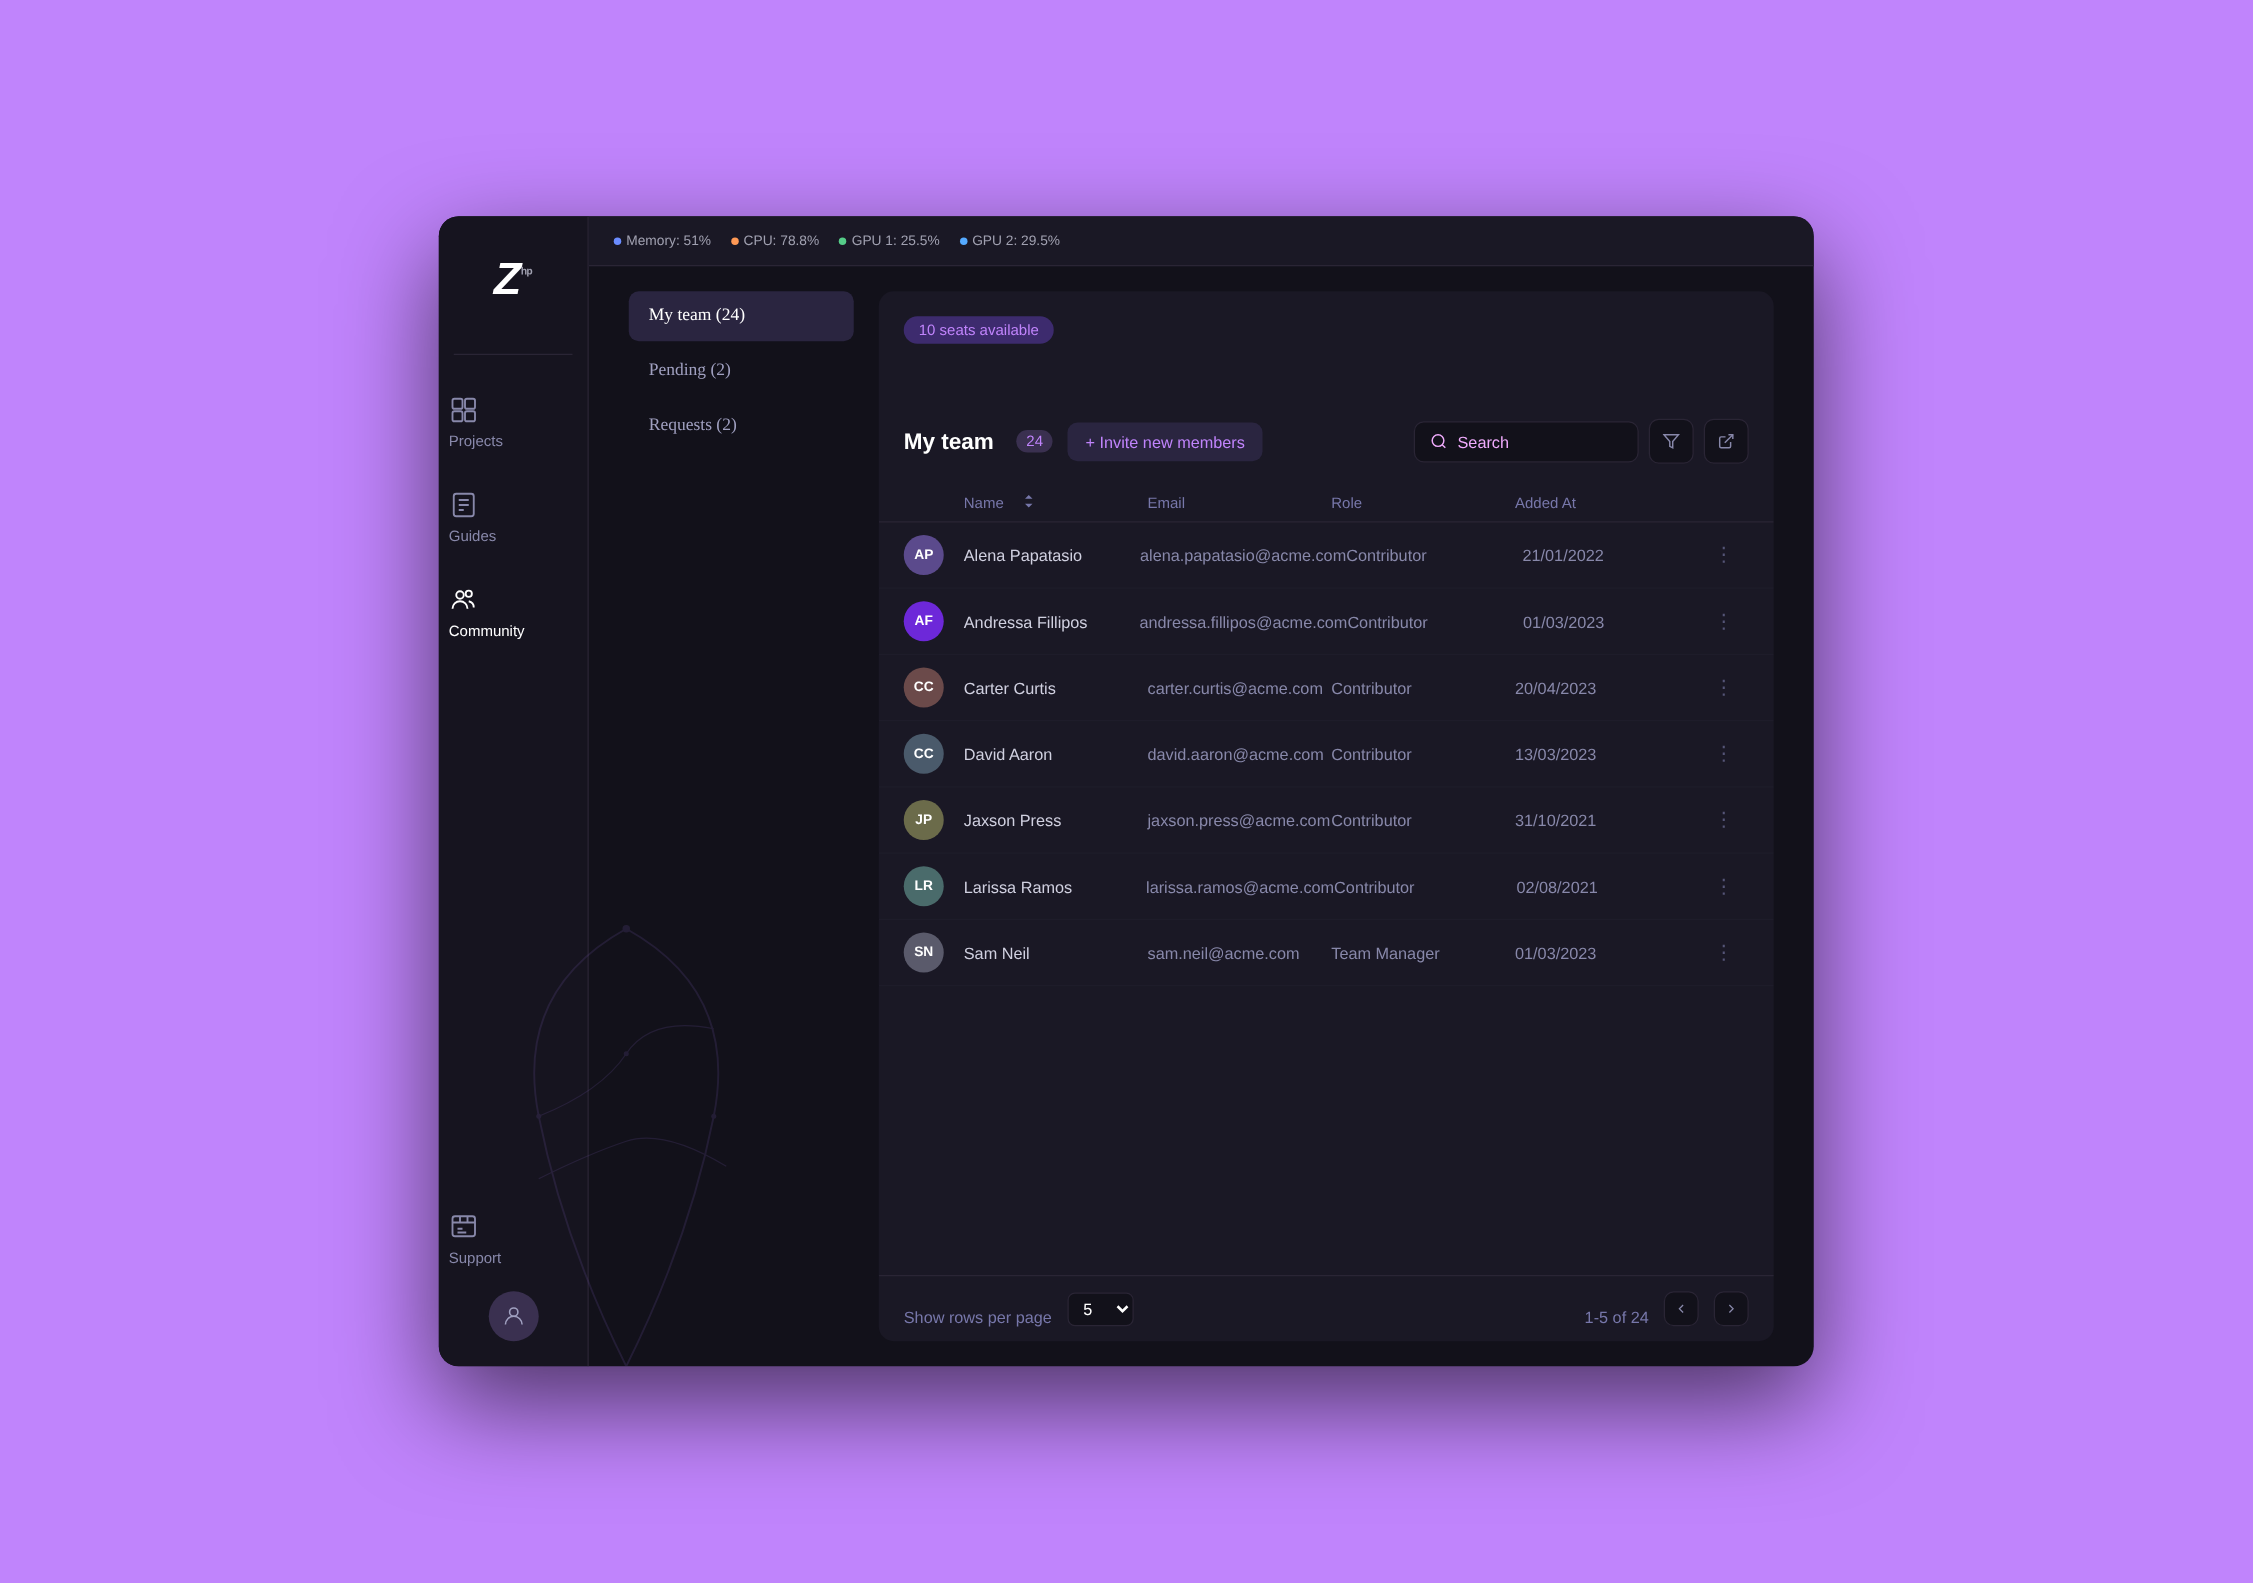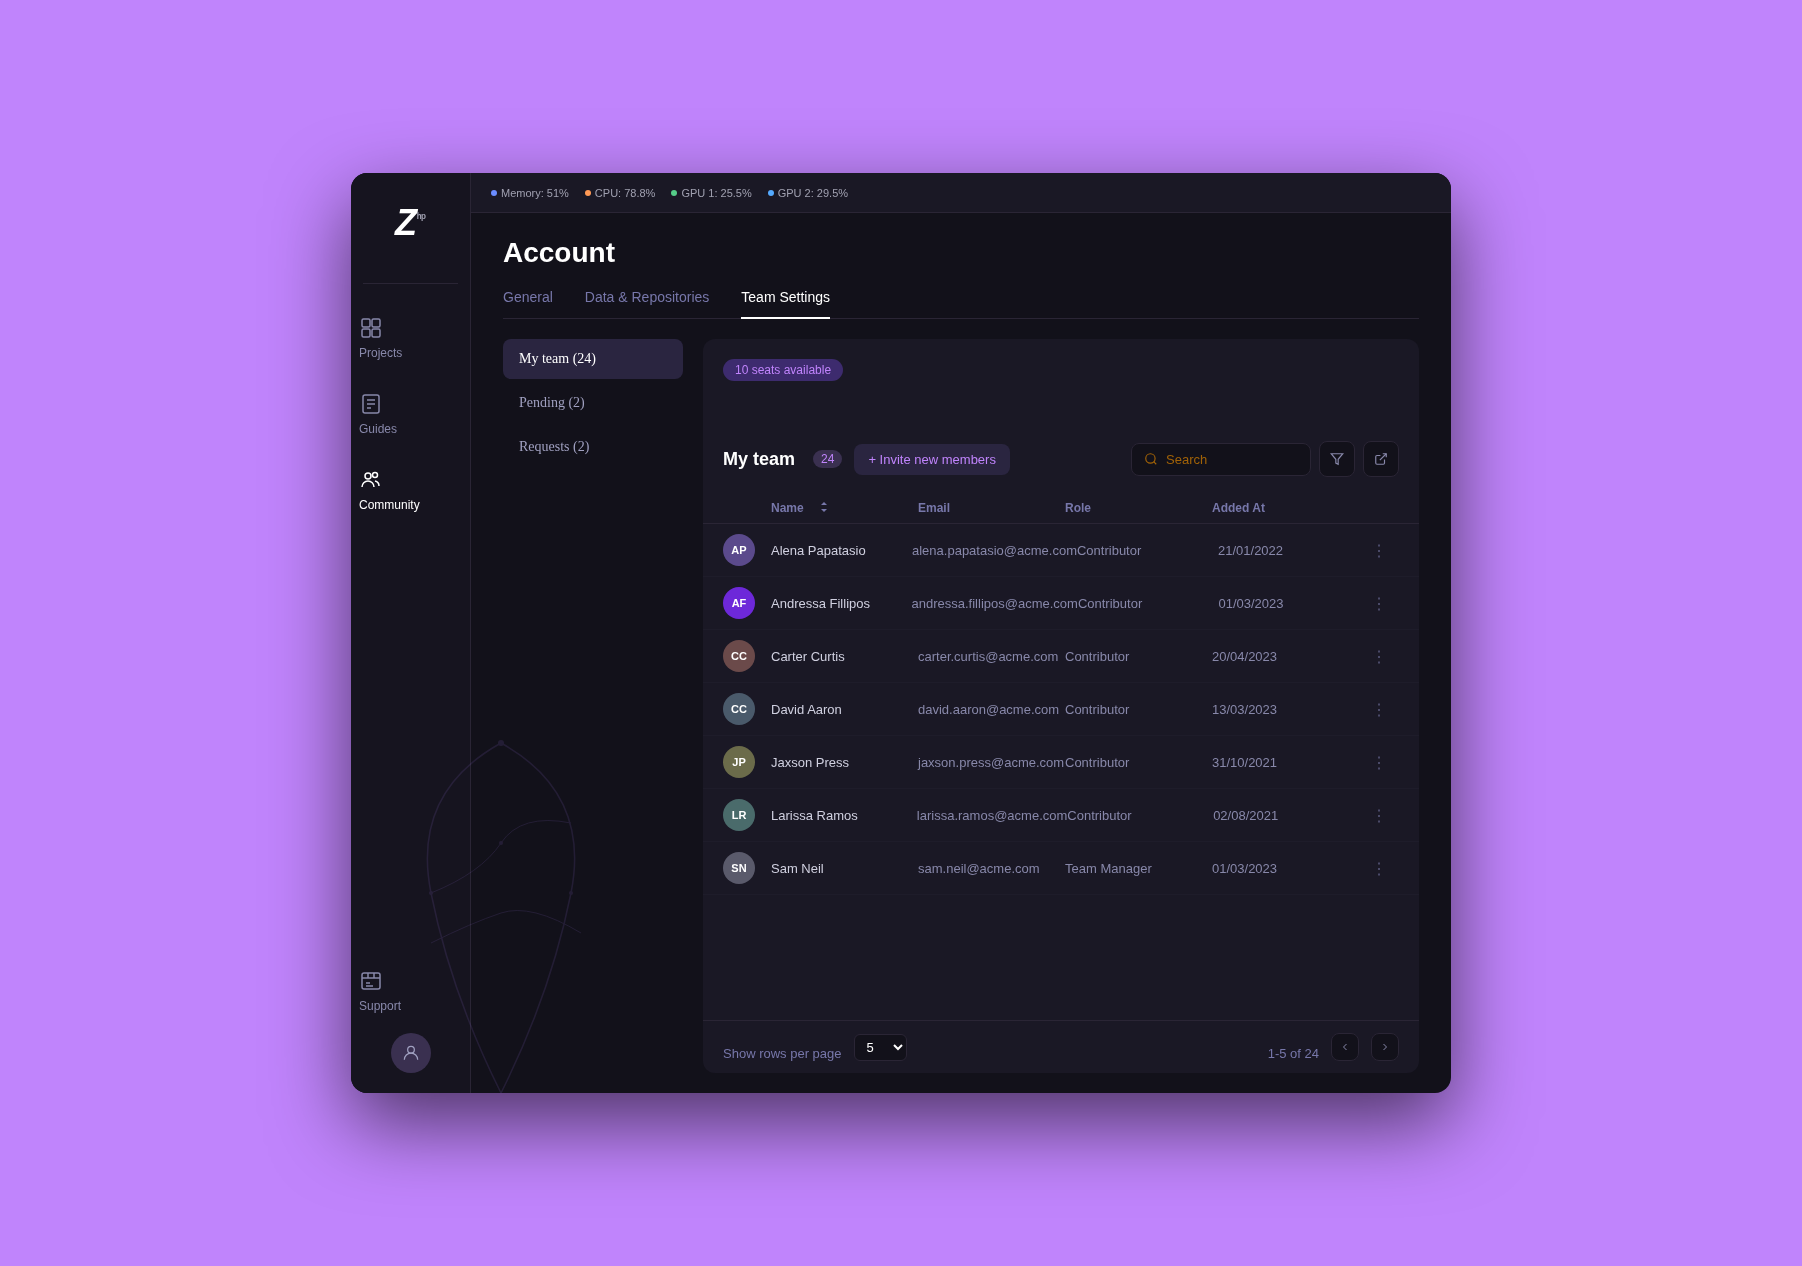--- a/index.html
+++ b/index.html
@@ -282,21 +282,21 @@
     }
 
     .search-box {
       background: #12111a;
       border: 1px solid #2a2535;
       border-radius: 8px;
       padding: 8px 12px;
       display: flex;
       align-items: center;
       gap: 8px;
-      color: #a16207;
+      color: #f0abfc;
       font-size: 13px;
       width: 180px;
     }
 
     .icon-btn {
       background: #12111a;
       border: 1px solid #2a2535;
       border-radius: 8px;
       width: 36px;
       height: 36px;
@@ -316,21 +316,21 @@
     .table-head {
       display: grid;
       grid-template-columns: 48px 1fr 1fr 1fr 1fr 40px;
       padding: 8px 20px;
       border-bottom: 1px solid #2a2535;
     }
 
     .th {
       font-size: 12px;
       color: #7777aa;
-      font-weight: 700;
+      font-weight: 400;
       display: flex;
       align-items: flex-start;
       gap: 15px;
     }
 
     .table-row {
       display: grid;
       grid-template-columns: 48px 1fr 1fr 1fr 1fr 40px;
       padding: 10px 20px;
       align-items: center;
@@ -511,28 +511,20 @@
       <div class="topbar-metric">
         <span class="topbar-dot" style="background:#55cc88;"></span>
         <span>GPU 1: 25.5%</span>
       </div>
       <div class="topbar-metric">
         <span class="topbar-dot" style="background:#55aaff;"></span>
         <span>GPU 2: 29.5%</span>
       </div>
     </div>
 
-    <div class="page-header">
-      <div class="page-title">Account</div>
-      <div class="page-tabs">
-        <div class="page-tab">General</div>
-        <div class="page-tab">Data &amp; Repositories</div>
-        <div class="page-tab active">Team Settings</div>
-      </div>
-    </div>
 
     <div class="body-layout">
 
       <div class="left-panel">
         <div class="left-panel-item active">My team (24)</div>
         <div class="left-panel-item">Pending (2)</div>
         <div class="left-panel-item">Requests (2)</div>
       </div>
 
       <div class="right-panel">

